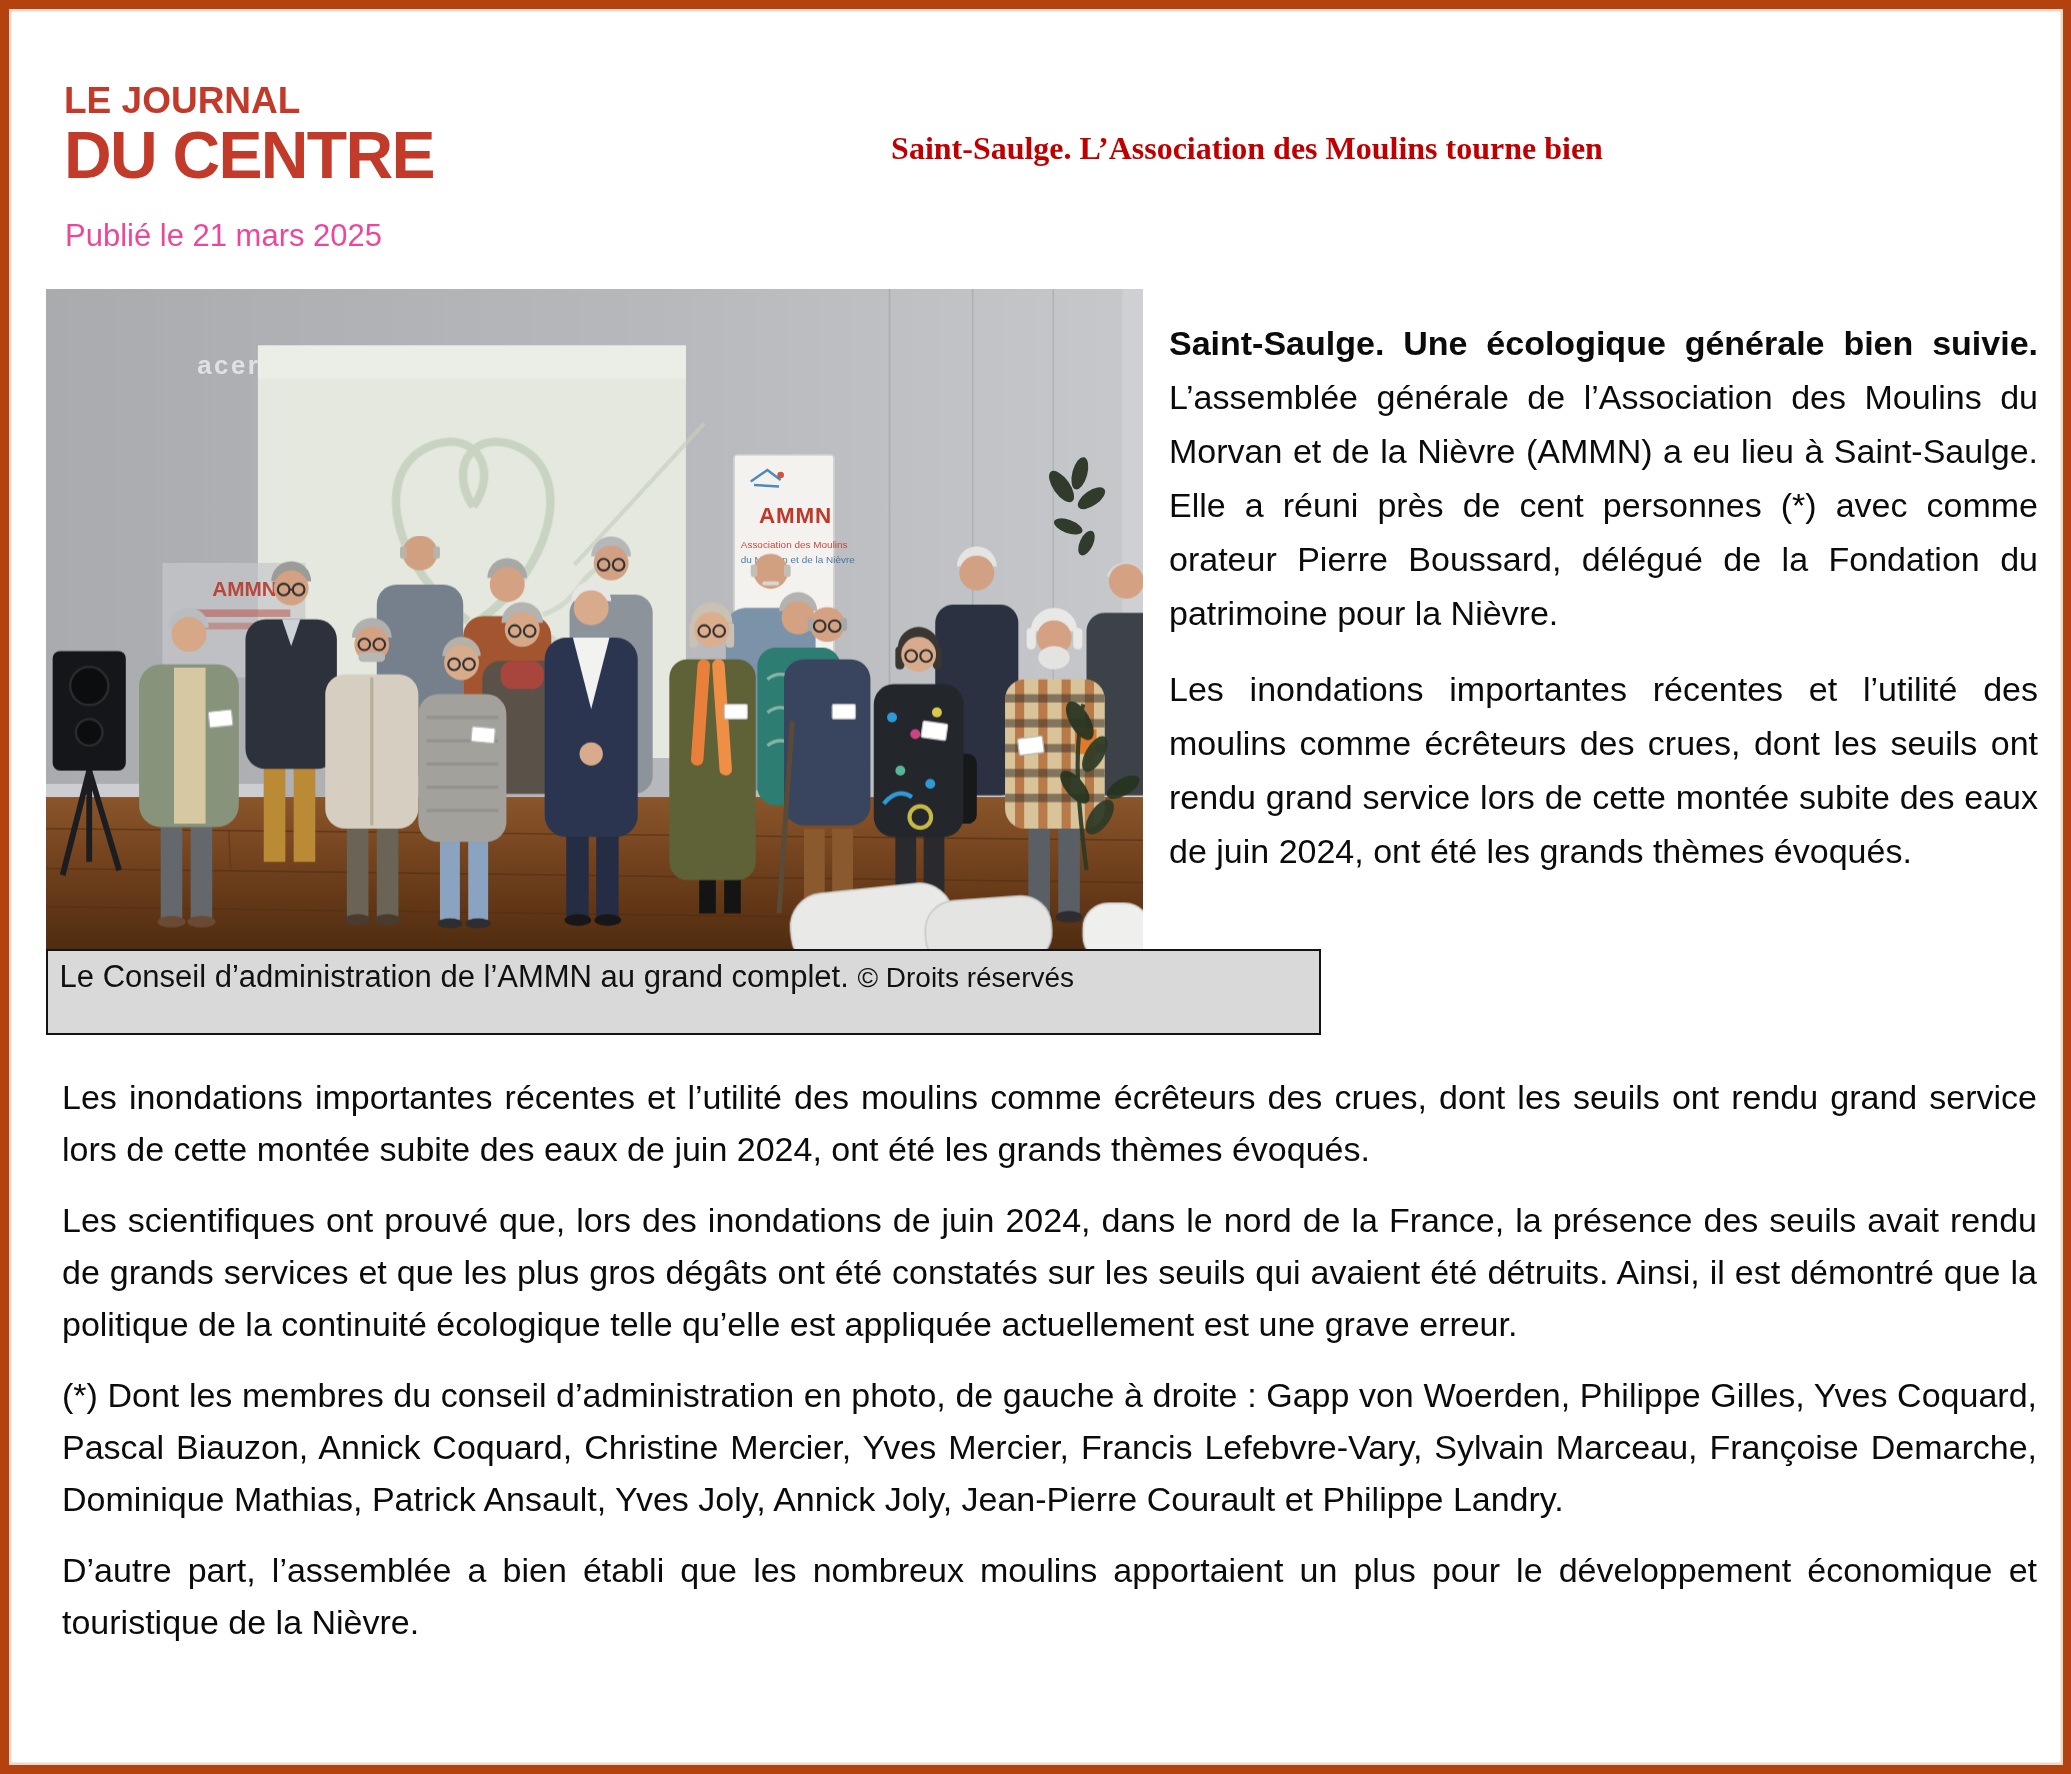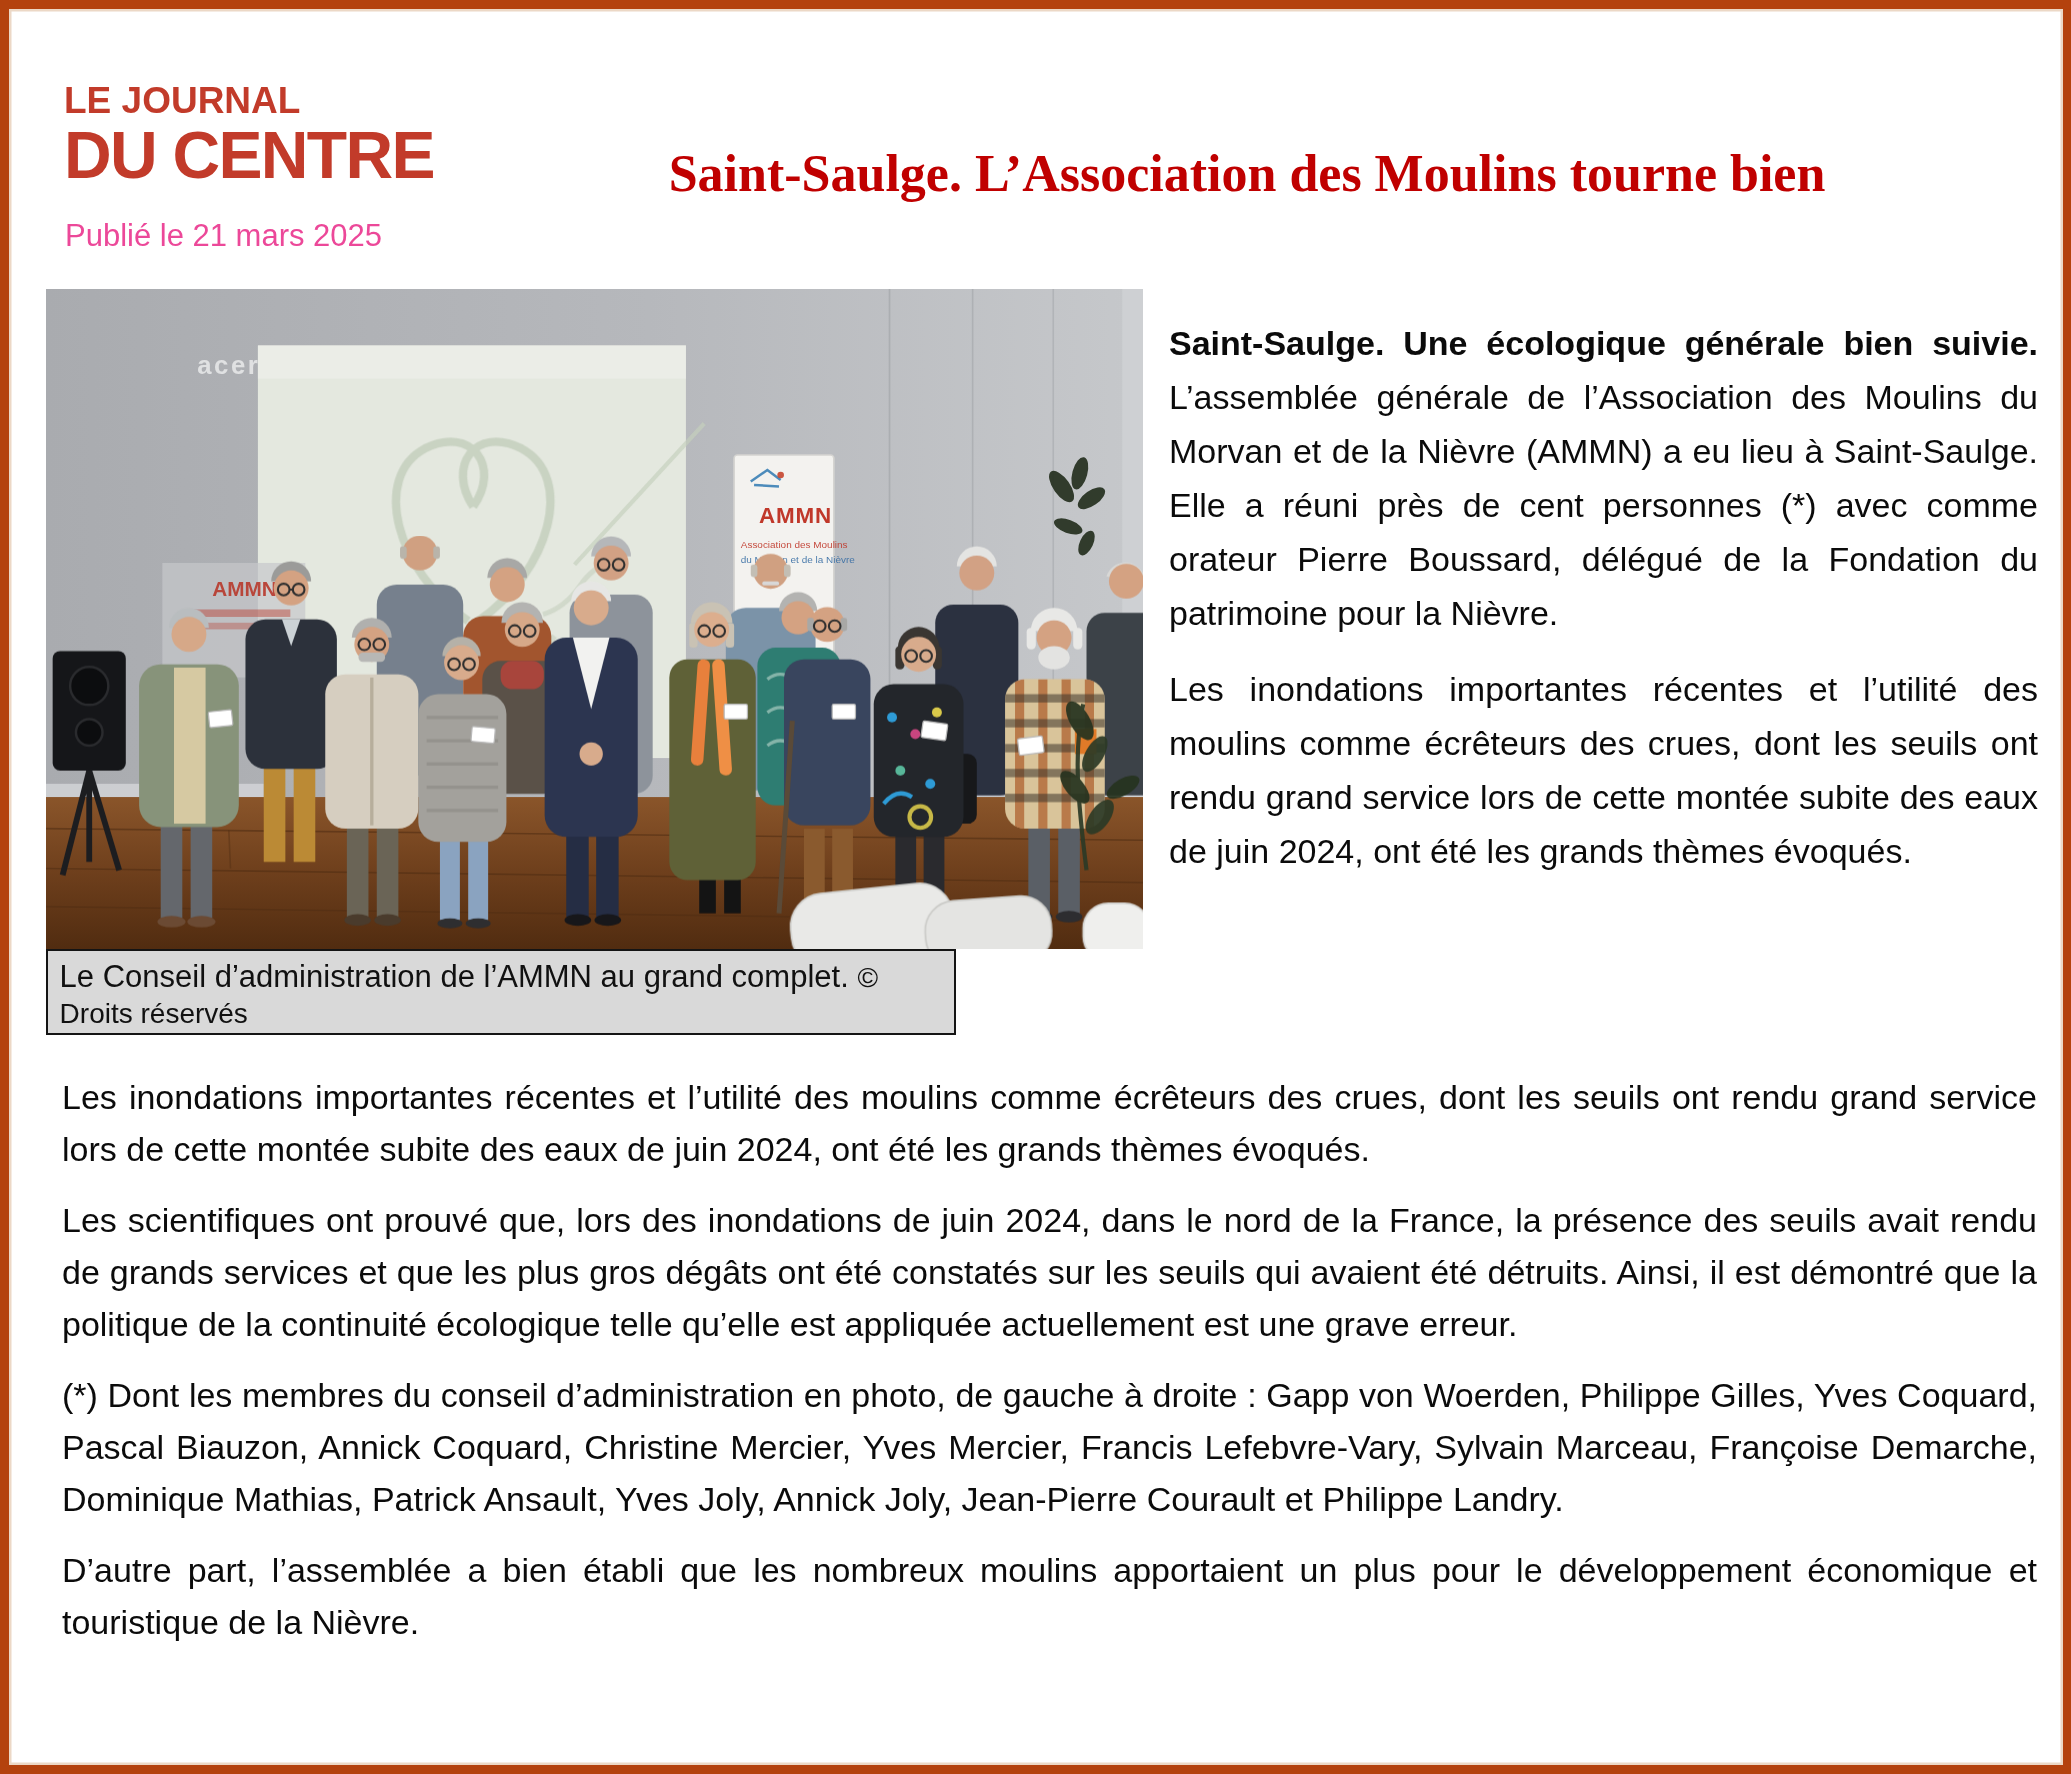--- a/index.html
+++ b/index.html
@@ -15,28 +15,28 @@
     overflow:hidden;
   }
   
   .logo{position:absolute;left:55px;top:73px;color:#c23b2a;line-height:1;}
   .logo .l1{font-size:37px;font-weight:bold;letter-spacing:0px;}
   .logo .l2{font-size:66px;font-weight:bold;letter-spacing:-1.7px;margin-top:3.3px;}
   .headline{
     position:absolute;left:449px;top:100px;width:1578px;
     text-align:center;
     font-family:"Liberation Serif", serif;
-    font-weight:bold;font-size:52px;color:#c00000;
+    font-weight:bold;font-size:32px;color:#c00000;
   }
   .published{position:absolute;left:56px;top:209px;font-size:31px;color:#ec4899;}
   
   .figure{position:absolute;left:37px;top:280px;width:1097px;}
   .photo{display:block;width:1097px;height:660px;background:#b3b5b9;}
   .caption{
-    box-sizing:border-box;width:910px;height:86px;
+    box-sizing:border-box;width:1275px;height:86px;
     background:#d9d9d9;border:2.5px solid #141414;
     padding:8.3px 11.6px 0 11.6px;font-size:31px;color:#111;
   }
   .caption .credit{font-size:28px;}
   
   .col-right{
     position:absolute;left:1160px;top:307px;width:869px;
     font-size:34px;line-height:54px;text-align:justify;color:#0b0b0b;
   }
   .col-right p{margin:0 0 21.6px 0;}

